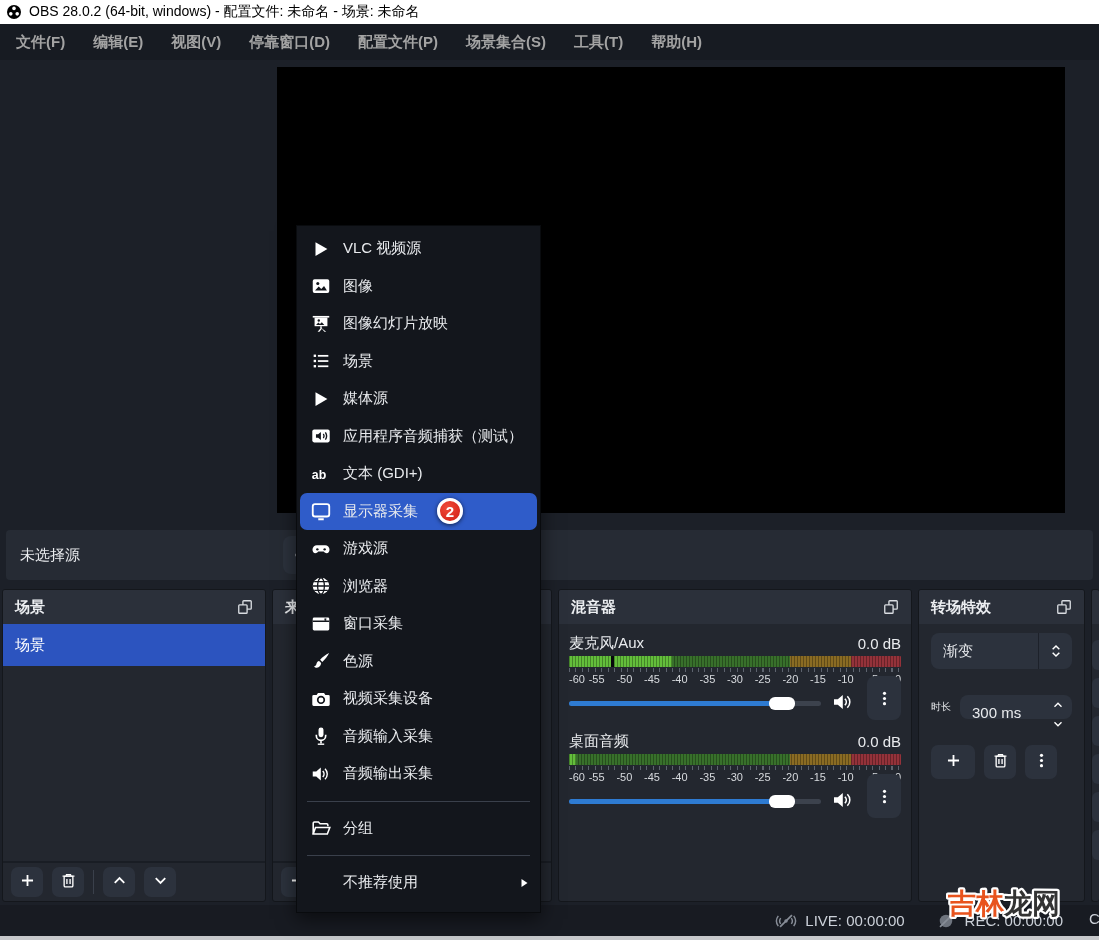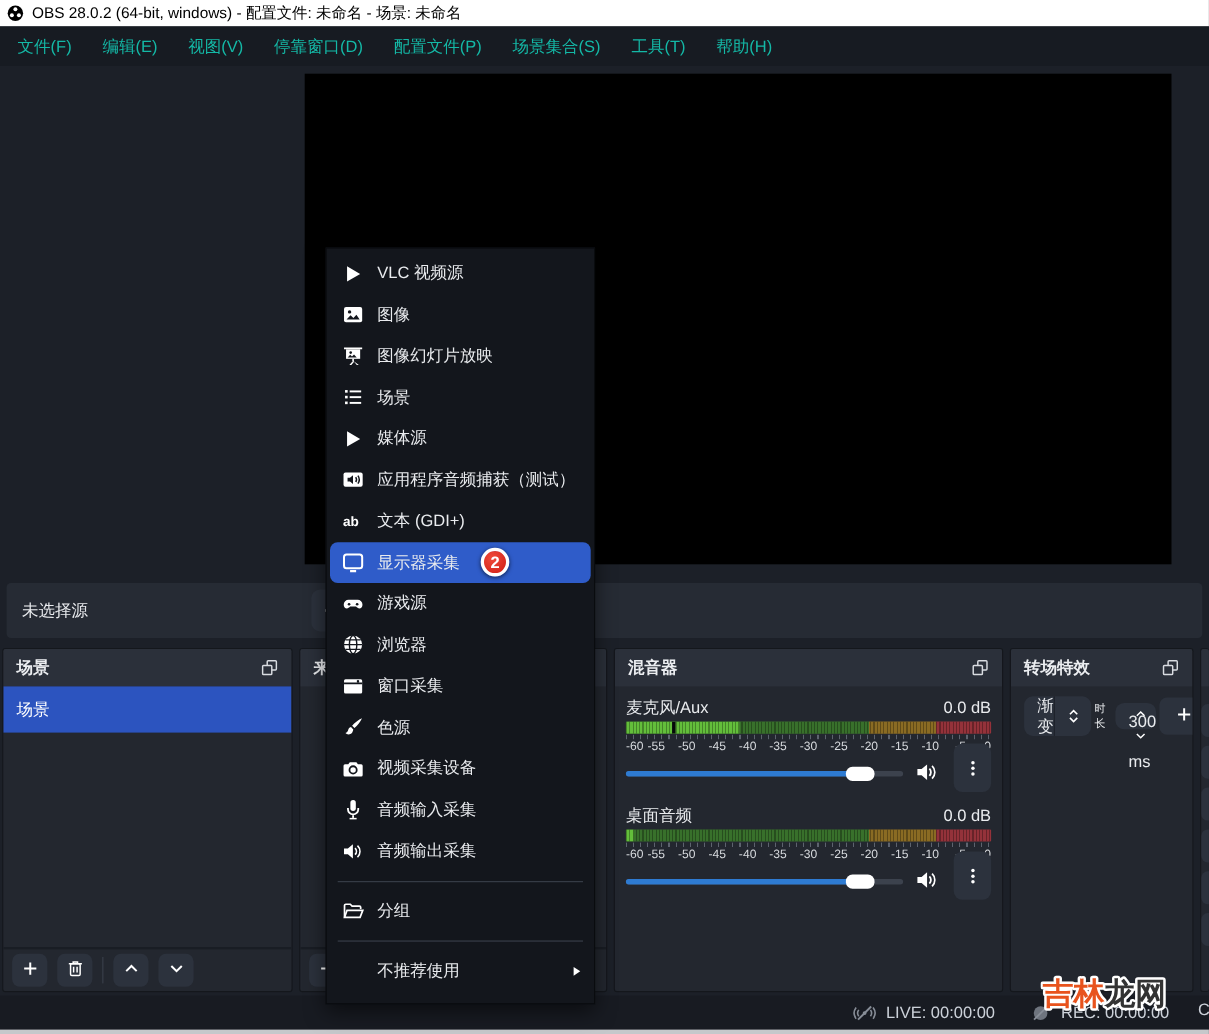--- a/index.html
+++ b/index.html
@@ -8,21 +8,21 @@
 
   
   .titlebar { position:absolute; left:0; top:0; width:1099px; height:24px; background:#ffffff; color:#000;
               display:flex; align-items:center; gap:7px; padding-left:6px; font-size:14px; }
   .titlebar .logo { width:16px; height:16px; display:inline-flex; }
   .titlebar .logo svg { width:16px; height:16px; }
 
   
   .menubar { position:absolute; left:0; top:24px; width:1099px; height:36px; background:#171b22;
              display:flex; align-items:stretch; padding-left:2px; }
-  .mb-item { display:flex; align-items:center; padding:0 14px; font-size:15px; color:#14b8a6; cursor:default; }
+  .mb-item { display:flex; align-items:center; padding:0 14px; font-size:15px; color:#a3a3a3; cursor:default;font-weight:bold; }
 
   
   .workspace { position:absolute; left:0; top:60px; width:1099px; height:525px; background:#1c2028; }
   .preview { position:absolute; left:277px; top:7px; width:788px; height:446px; background:#000; }
 
   .src-toolbar { position:absolute; left:6px; top:470px; width:1087px; height:50px; background:#262b34; border-radius:4px; }
   .src-toolbar .no-src { position:absolute; left:14px; top:0; height:50px; display:flex; align-items:center; font-size:15px; color:#e9ebee; }
   .props-btn { position:absolute; left:277px; top:6px; height:38px; width:118px; background:#2c323d; border:none;
                border-radius:8px; display:flex; align-items:center; gap:7px; padding:0 12px; color:#e9ebee; font-size:15px; }
   .props-btn .ic { width:18px; height:18px; display:inline-flex; }
@@ -68,21 +68,21 @@
   .tick-label { position:absolute; top:0; transform:translateX(-50%); font-size:11px; color:#d7dade; white-space:nowrap; }
   .slider-row { display:flex; align-items:center; gap:10px; height:26px; margin-top:3px; margin-right:44px; }
   .slider-track { position:relative; flex:1; height:5px; border-radius:3px; background:#3c424d; }
   .slider-fill { position:absolute; left:0; top:0; bottom:0; border-radius:3px; background:#2e7bd2; }
   .slider-handle { position:absolute; top:-4px; width:26px; height:13px; border-radius:6px; background:#fff; }
   .spk { width:26px; height:26px; display:inline-flex; }
   .spk svg { width:24px; height:24px; }
   .ch-kebab { position:absolute; right:0; bottom:-4px; width:34px; height:44px; border-radius:8px; }
 
   
-  .trans-body { padding:9px 12px; display:flex; flex-direction:row; gap:3px; }
+  .trans-body { padding:9px 12px; display:flex; flex-direction:column; gap:26px; }
   .combo { height:36px; background:#2c323d; border-radius:8px; display:flex; align-items:center; }
   .combo-value { flex:1; padding-left:12px; font-size:15px; }
   .combo-chev { width:34px; height:36px; border-left:1px solid #1d212a; display:flex; align-items:center; justify-content:center; }
   .combo-chev svg { width:16px; height:16px; }
   .dur-row { display:flex; align-items:center; gap:9px; }
   .dur-label { font-size:10px; }
   .spinbox { position:relative; flex:1; height:24px; background:#2c323d; border-radius:8px; }
   .spin-value { line-height:36px; padding-left:12px; font-size:15px; }
   .spin-chevs { position:absolute; right:7px; top:3px; display:flex; flex-direction:column; gap:1px; }
   .spin-chevs svg { width:14px; height:14px; }

